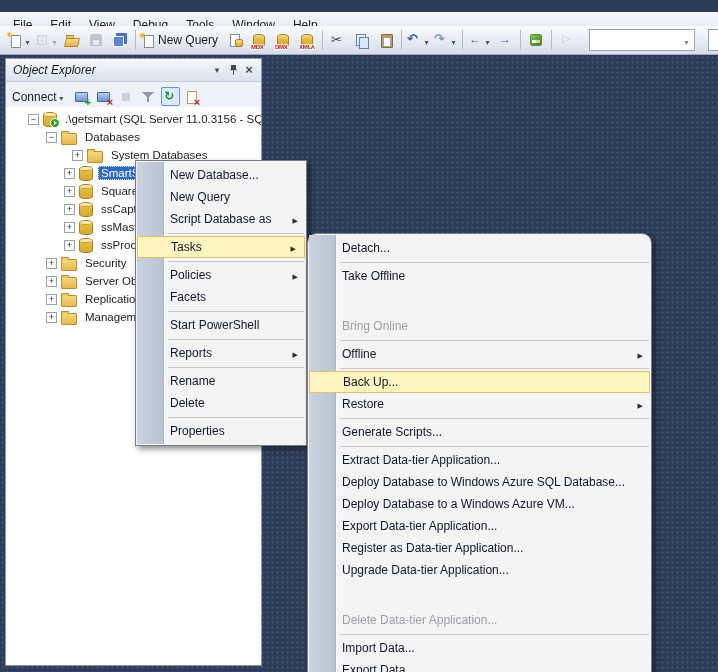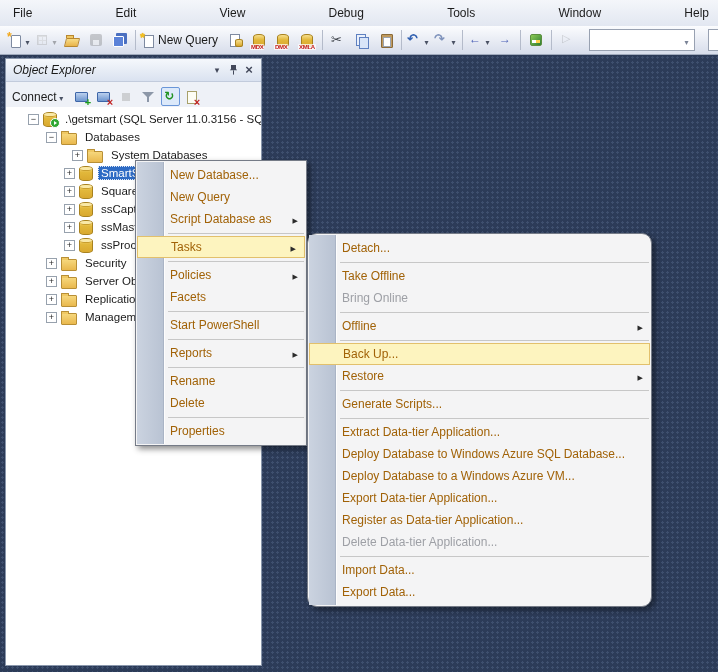--- a/index.html
+++ b/index.html
@@ -1,22 +1,22 @@
 <!DOCTYPE html>
 <html><head>
 <meta charset="utf-8">
 <style>
   html,body{margin:0;padding:0;width:718px;height:672px;overflow:hidden;
     font-family:"Liberation Sans","DejaVu Sans",sans-serif;}
   .app{position:absolute;inset:0;width:718px;height:672px;background:#2C3B58;}
 
   
-  .menubar{position:absolute;left:0;top:0;width:718px;height:26px;
+  .menubar{position:absolute;left:0;top:12px;width:718px;height:26px;
     background:linear-gradient(#F4F6FA,#E2E7F1);display:flex;align-items:center;
-    padding-left:4px;box-sizing:border-box;justify-content:space-between;}
+    padding-left:4px;box-sizing:border-box;}
   .mb-item{padding:0 9px;font-size:12px;color:#1B1B1B;line-height:26px;cursor:default;}
 
   
   .toolbar{position:absolute;left:0;top:26px;width:718px;height:29px;
     background:linear-gradient(#FBFCFE,#D7DDEB);border-bottom:1px solid #9FA9BC;
     display:flex;align-items:center;box-sizing:border-box;padding-left:2px;}
   .tgrip{width:5px;height:18px;margin:0 2px;
     background-image:radial-gradient(#8D97AB 1px,transparent 1.1px);background-size:3px 3px;}
   .tsep{width:1px;height:20px;background:#B4BBCA;margin:0 3px;flex:none;}
   .tbtn{height:22px;min-width:22px;display:flex;align-items:center;justify-content:center;
@@ -154,26 +154,26 @@
 
   
   .menu{position:absolute;background:#F4F4F5;border:1px solid #757B87;
     box-shadow:3px 3px 6px rgba(0,0,0,.45);padding:3px 0;box-sizing:border-box;}
   .menu::before{content:"";position:absolute;top:1px;bottom:1px;left:1px;width:26px;
     background:linear-gradient(90deg,#CBD3E0,#B9C3D3);border-right:1px solid #AAB4C5;
     box-shadow:1px 0 0 rgba(255,255,255,.8);}
   .ctx-menu{left:135px;top:160px;width:172px;z-index:20;}
   .sub-menu{left:307px;top:233px;width:345px;z-index:30;border-radius:10px;}
   .mi{position:relative;z-index:1;height:22px;display:flex;align-items:center;
-    padding:0 8px 0 34px;font-size:12px;color:#a16207;box-sizing:border-box;}
+    padding:0 8px 0 34px;font-size:12px;color:#0f172a;box-sizing:border-box;}
   .mi .lbl{flex:1;white-space:nowrap;overflow:hidden;}
   .arr{width:10px;text-align:right;flex:none;}
   .arr::before{content:"▶";font-size:7px;color:#2B2B2B;}
   .mi.hl{background:#FDF4BF;border:1px solid #E2C06C;margin:0 1px;padding-left:33px;}
-  .mi.dis{color:#9EA0A6;}
+  .mi.dis{color:#9EA0A6;margin-top:28px;}
   .msep{position:relative;height:6px;z-index:1;}
   .msep::before{content:"";position:absolute;left:32px;right:2px;top:3px;height:1px;background:#C7C7C7;}
 </style>
 </head>
 <body>
 
 <div class="app">
   <div class="menubar">
       <div class="mb-item">File</div>
       <div class="mb-item">Edit</div>
@@ -451,20 +451,23 @@
       </div>
       <div class="mi">
         <span class="lbl">Deploy Database to a Windows Azure VM...</span>
       </div>
       <div class="mi">
         <span class="lbl">Export Data-tier Application...</span>
       </div>
       <div class="mi">
         <span class="lbl">Register as Data-tier Application...</span>
       </div>
+      <div class="mi">
+        <span class="lbl">Upgrade Data-tier Application...</span>
+      </div>
       <div class="mi dis">
         <span class="lbl">Delete Data-tier Application...</span>
       </div>
       <div class="msep"></div>
       <div class="mi">
         <span class="lbl">Import Data...</span>
       </div>
       <div class="mi">
         <span class="lbl">Export Data...</span>
       </div>

